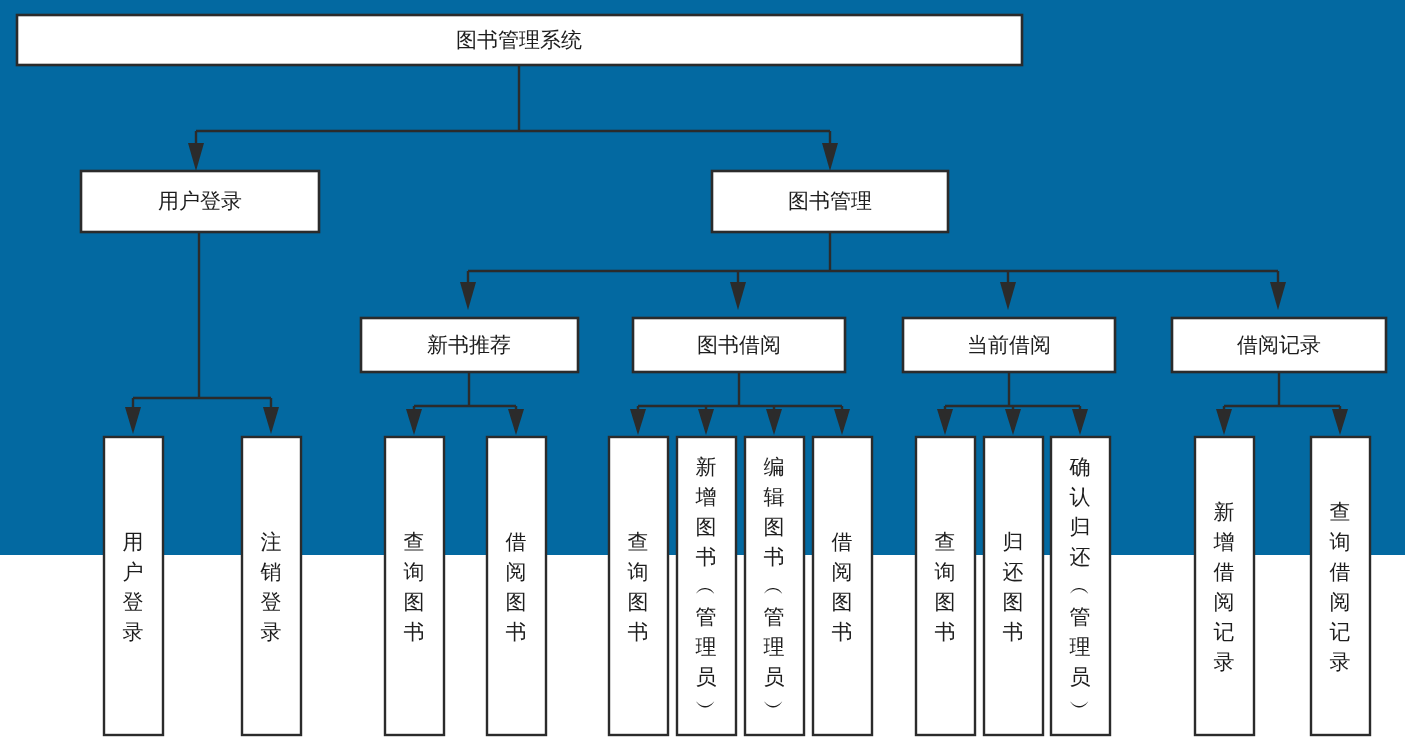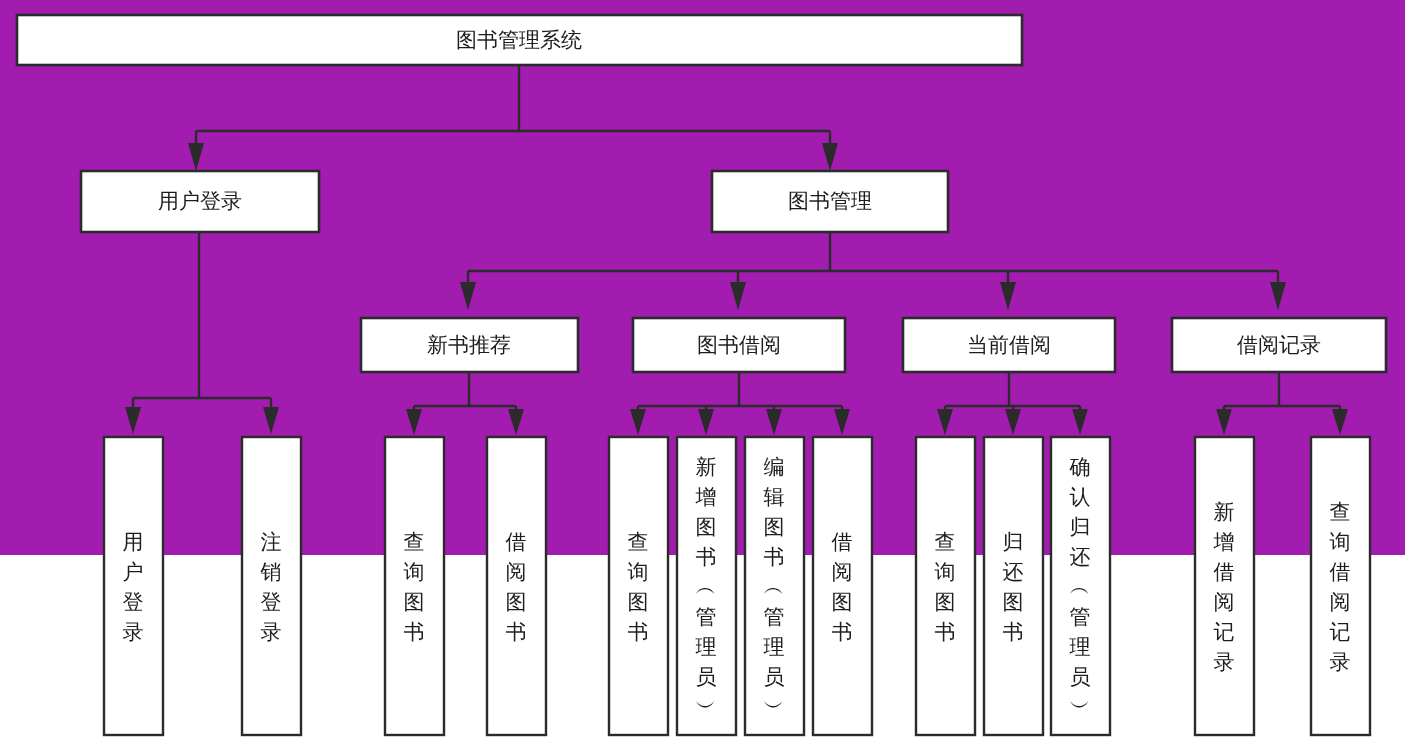--- a/index.html
+++ b/index.html
@@ -10,21 +10,21 @@
   body {
     width: 1405px;
     height: 747px;
     font-family: "DejaVu Sans", "Liberation Sans", sans-serif;
     overflow: hidden;
   }
   #diagram-root {
     position: relative;
     width: 1405px;
     height: 555px;
-    background: #a21caf;
+    background: #0369a1;
   }
   svg#flowchart {
     display: block;
     width: 1405px;
     height: 747px;
   }
   .node-rect {
     fill: #ffffff;
     stroke: #2b2b2b;
     stroke-width: 2.6;

